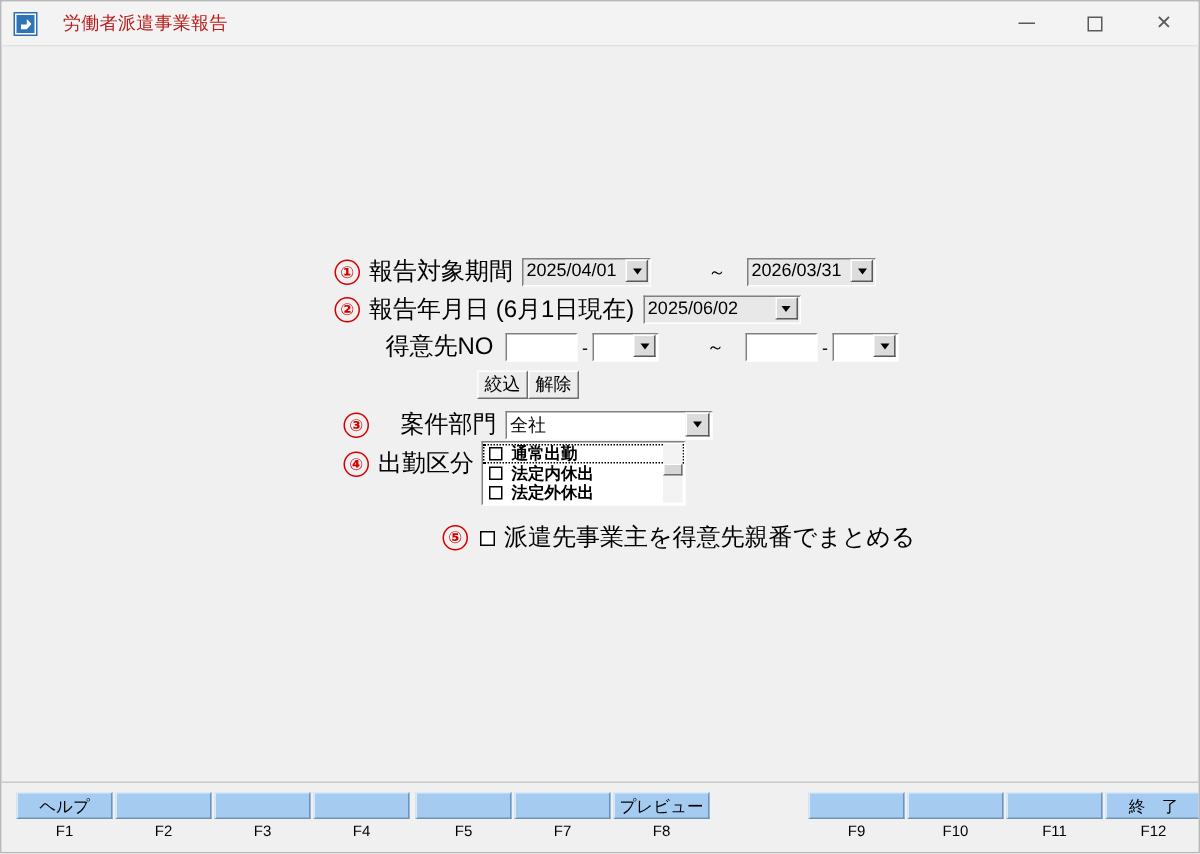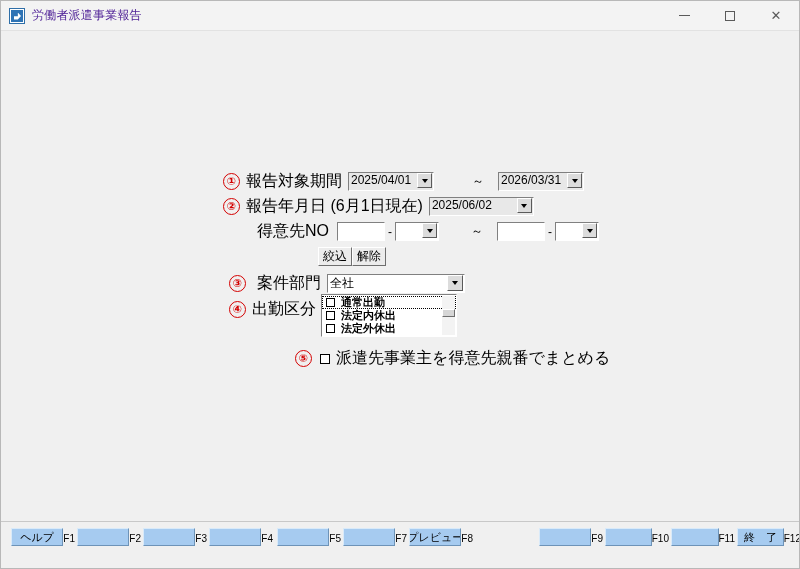--- a/index.html
+++ b/index.html
@@ -56,23 +56,24 @@
   .title-icon::after {
     content: "";
     position: absolute;
     left: 4px; top: 4px;
     width: 7px; height: 7px;
     background: #ffffff;
     clip-path: polygon(0 55%, 55% 55%, 55% 0, 100% 50%, 55% 100%, 0 100%);
   }
   .title-text {
     font-size: 12px;
-    color: #4c1d95;
+    color: #b91c1c;
     letter-spacing: 0.2px;
     white-space: nowrap;
+    margin-left: 10px;
   }
   .win-controls {
     margin-left: auto;
     display: flex;
     height: 30px;
   }
   .win-btn {
     width: 46px;
     height: 30px;
     display: flex;
@@ -294,21 +295,21 @@
   }
   .fgroup {
     position: absolute;
     top: 6px;
     display: flex;
     gap: 2px;
   }
   .fkey {
     width: 64px;
     display: flex;
-    flex-direction: row;
+    flex-direction: column;
     align-items: center;
   }
   .fkey .cap {
     width: 100%;
     height: 18px;
     background: #a6cbf0;
     border-top: 1px solid #d9eaf9;
     border-left: 1px solid #d9eaf9;
     border-right: 1px solid #6d93b8;
     border-bottom: 1px solid #6d93b8;
@@ -391,21 +392,21 @@
       </span>
     </div>
 
     <div class="row" style="left:317px; top:216px;">
       <span class="btn">絞込</span>
       <span class="btn" style="margin-left:0;">解除</span>
     </div>
 
     <div class="row" style="left:228px; top:242px;">
       <span class="circ">③</span>
-      <span class="lbl" style="margin-left:11px;">案件部門</span>
+      <span class="lbl" style="margin-left:21px;">案件部門</span>
       <span class="combo white big" style="width:138px; margin-left:6px;">
         <span class="val">全社</span>
         <span class="arrowbtn"></span>
       </span>
     </div>
 
     <div class="row" style="left:228px; top:268px;">
       <span class="circ">④</span>
       <span class="lbl" style="margin-left:6px;">出勤区分</span>
     </div>

